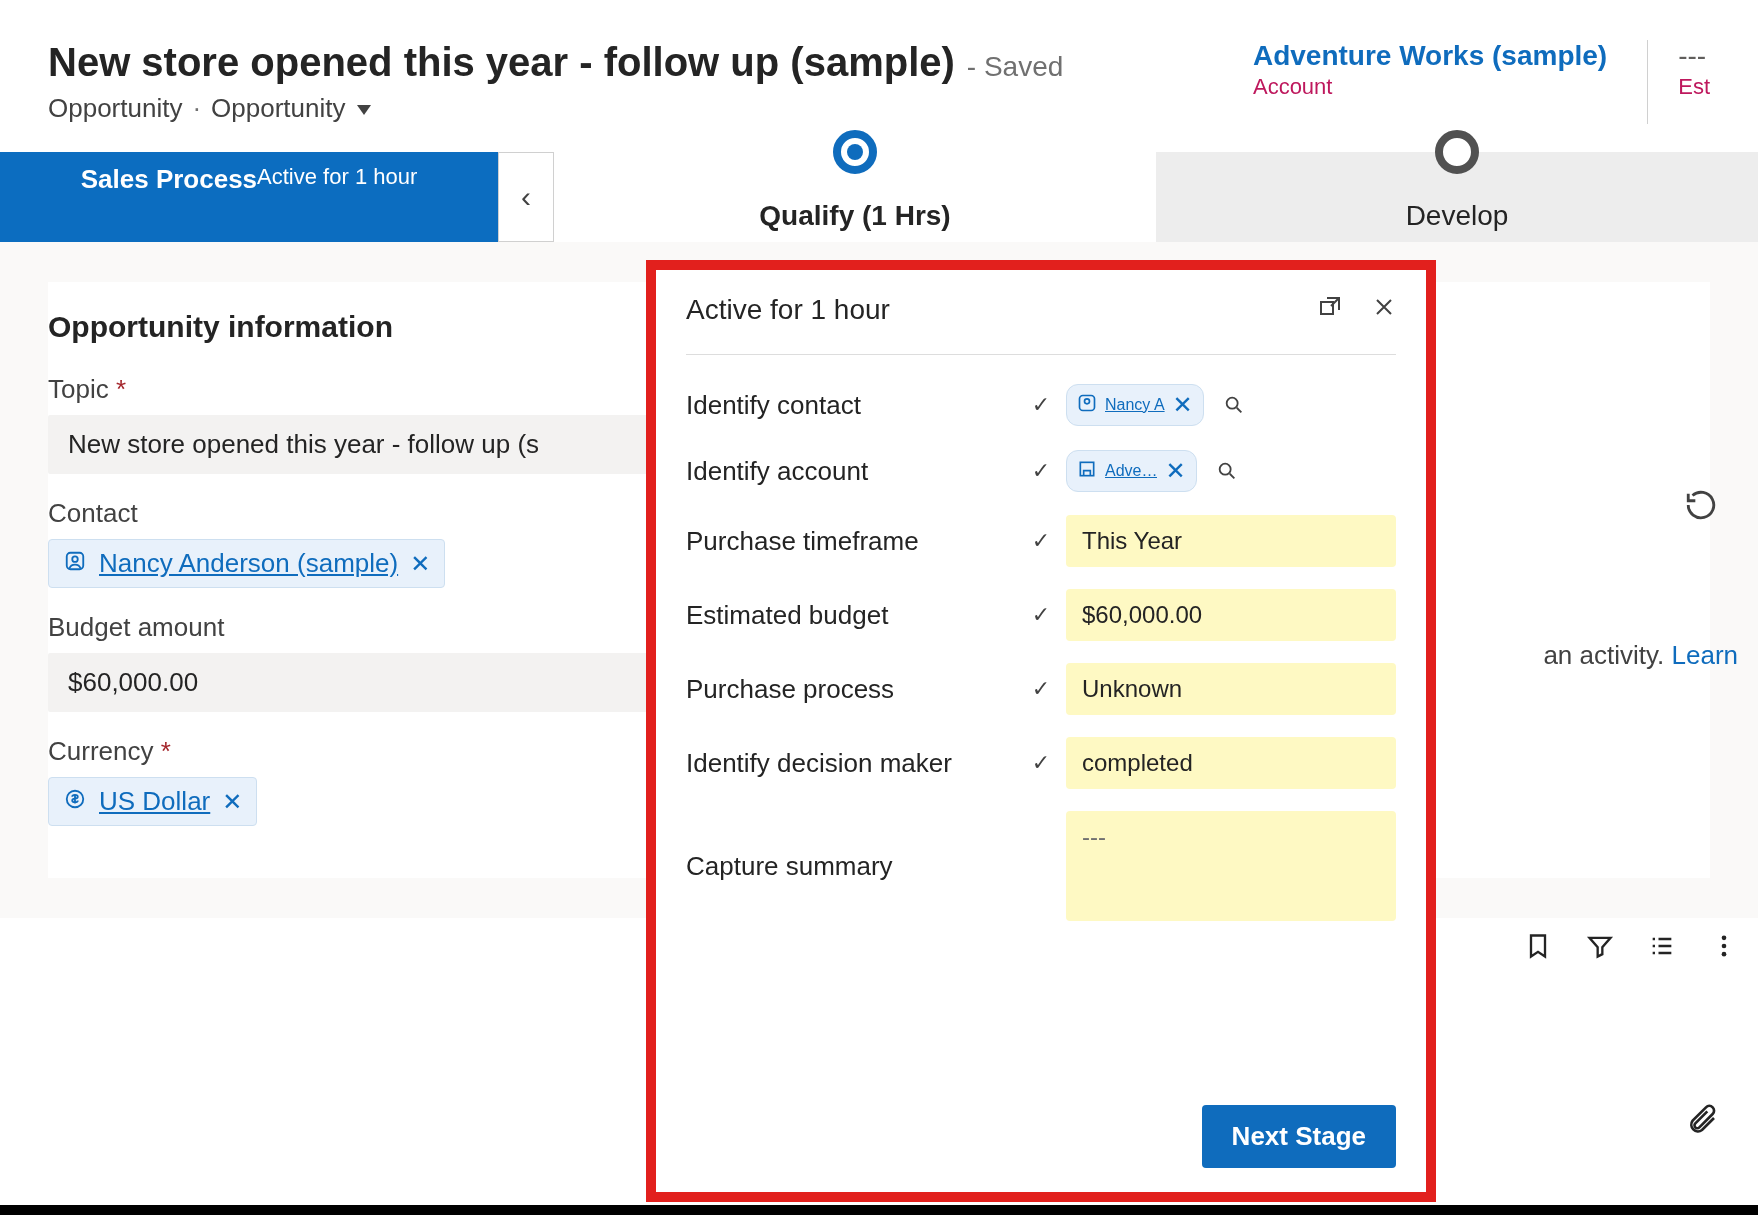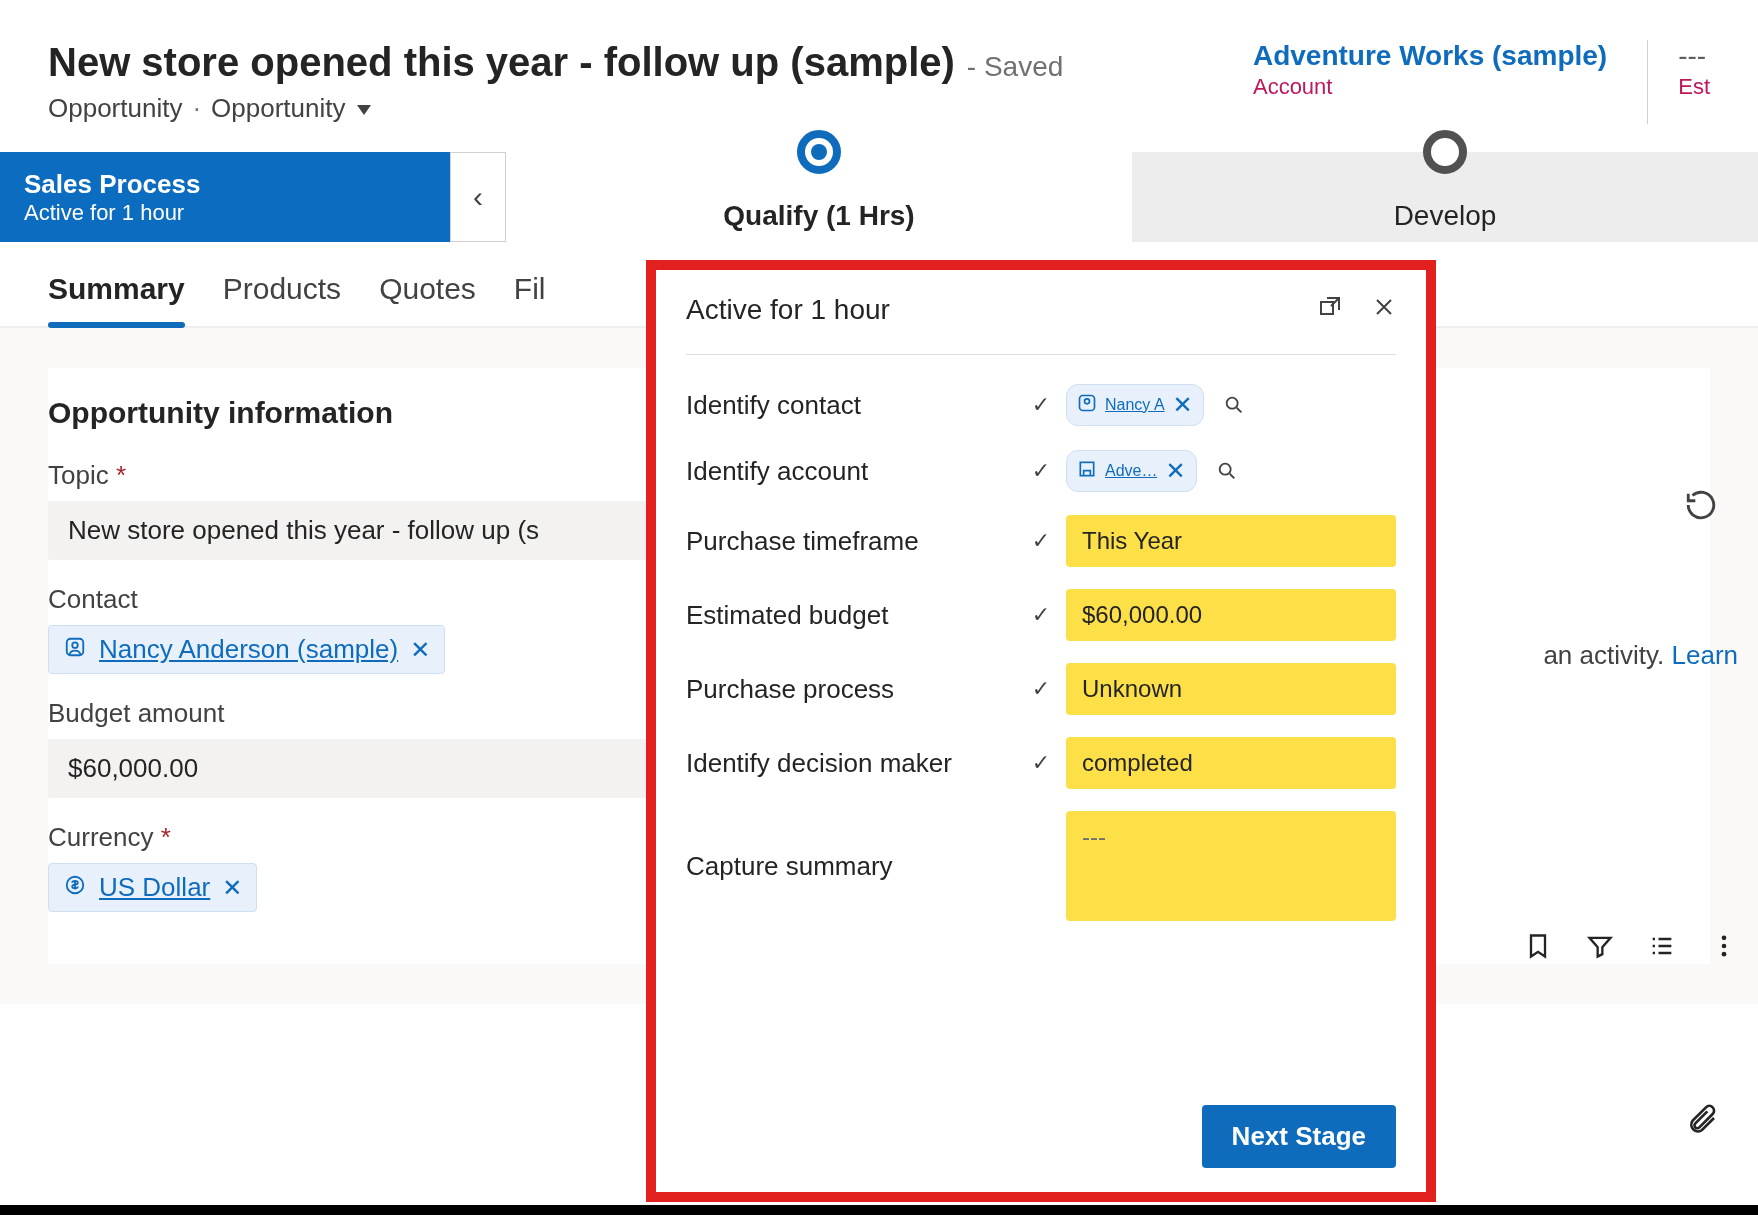--- a/index.html
+++ b/index.html
@@ -40,24 +40,24 @@
     margin-top: 28px;
     display: flex;
     align-items: center;
     height: 90px;
     position: relative;
   }
   .bpf-label {
     background: #0c6dc0;
     color: #fff;
     height: 90px;
-    width: 450px;
+    width: 498px;
     padding: 12px 24px;
     display: flex;
-    flex-direction: column;
+    flex-direction: row;
     justify-content: center;
   }
   .bpf-label-title { font-size: 26px; font-weight: 600; }
   .bpf-label-sub { font-size: 22px; font-weight: 400; }
   .bpf-collapse {
     width: 56px; height: 90px; border: 1px solid #d0d0d0; background: #fff;
     display: flex; align-items: center; justify-content: center; font-size: 30px; color: #424242; cursor: pointer;
   }
   .bpf-track { flex: 1; background: #ededed; height: 90px; position: relative; display: flex; }
 
@@ -223,21 +223,21 @@
   .fly-row {
     display: flex;
     align-items: center;
     gap: 8px;
     margin-bottom: 22px;
   }
   .fly-label { flex: 0 0 330px; font-size: 26px; color: #242424; }
   .fly-check { flex: 0 0 34px; font-size: 22px; color: #424242; text-align: center; }
   .fly-value { flex: 1; }
   .fly-input {
-    background: #fde047;
+    background: #fef9c3;
     border-radius: 4px;
     padding: 12px 16px;
     font-size: 24px;
     color: #242424;
     min-height: 50px;
     display: flex;
     align-items: center;
   }
   .fly-input.tall { min-height: 110px; align-items: flex-start; color: #707070; }
   .fly-lookup {
@@ -333,26 +333,20 @@
         <div class="stage-circle current"></div>
         <span class="stage-label">Qualify  (1 Hrs)</span>
       </div>
       <div class="stage">
         <div class="stage-circle inactive"></div>
         <span class="stage-label dim">Develop</span>
       </div>
     </div>
   </div>
 
-  <div class="tabs">
-    <div class="tab active">Summary</div>
-    <div class="tab">Products</div>
-    <div class="tab">Quotes</div>
-    <div class="tab">Fil</div>
-  </div>
 
   <div class="body">
     <div class="section">
       <div class="section-title">Opportunity information</div>
 
       <div class="field">
         <div class="field-label req">Topic</div>
         <div class="field-value">New store opened this year - follow up (s</div>
       </div>
 

